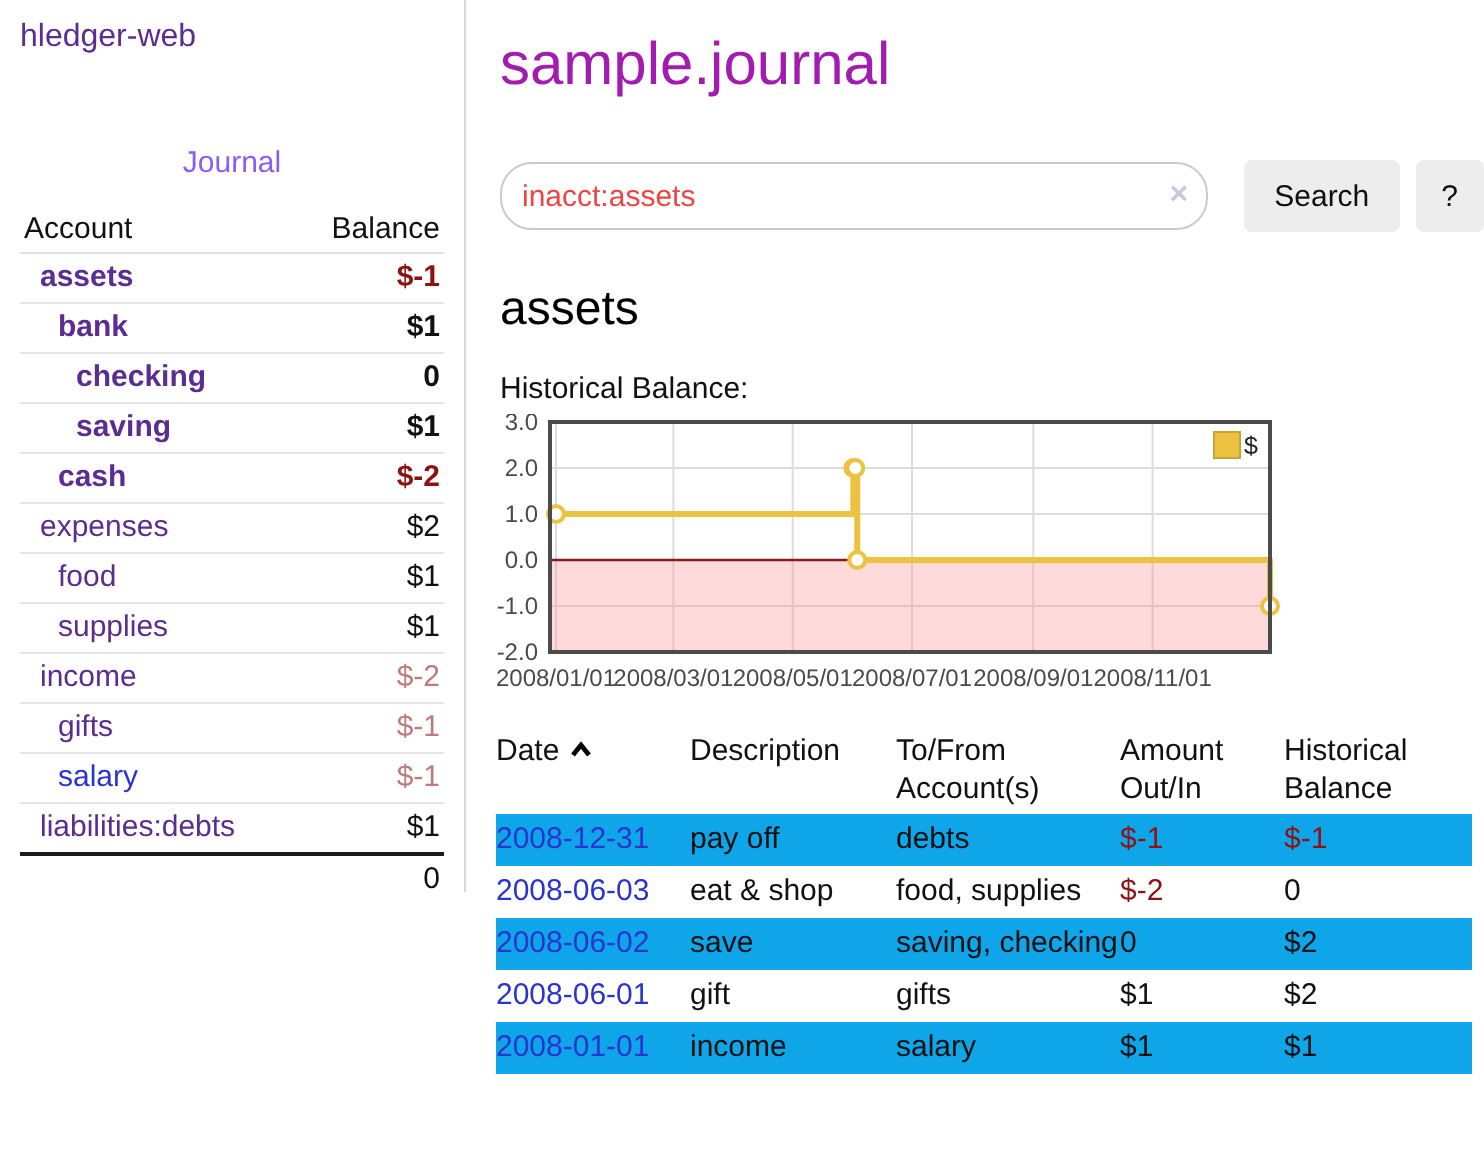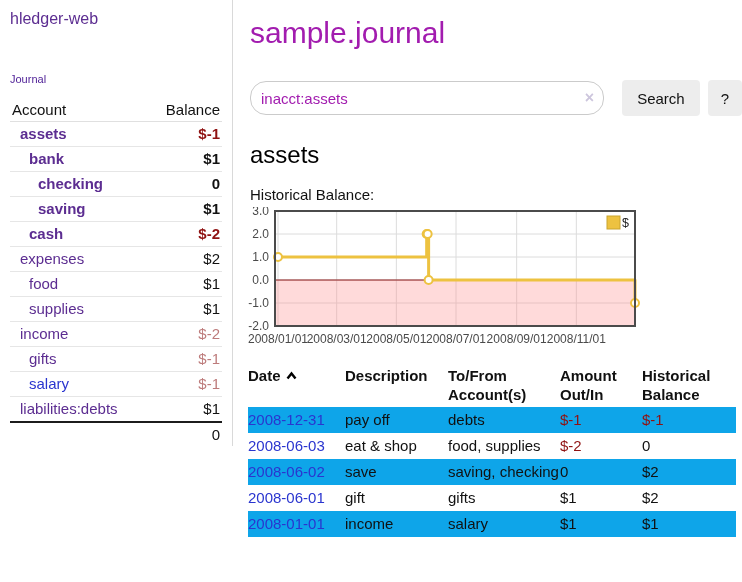--- a/index.html
+++ b/index.html
@@ -8,21 +8,21 @@
     background:#fff;color:#111;
     font-family:"Liberation Sans",sans-serif;font-size:15px;
   }
   
   .sidebar{
     position:absolute;left:0;top:0;width:233px;height:446px;
     box-sizing:border-box;padding:10px 10px 0 10px;
     border-right:1px solid #d9d9d9;
   }
   .brand{color:#5c2d91;font-size:16px;cursor:pointer;}
-  .nav-journal{color:#4c1d95;font-size:11px;margin-top:45px;cursor:pointer;}
+  .nav-journal{color:#8b5cf6;font-size:15px;margin-top:45px;cursor:pointer;text-align:center;}
   table.accounts{width:100%;border-collapse:collapse;margin-top:13px;font-size:15px;}
   table.accounts th{font-weight:400;padding:3px 2px;border-bottom:1px solid #e0e0e0;margin-top:18px;}
   table.accounts th.h-acct{text-align:left;}
   table.accounts th.h-bal{text-align:right;}
   table.accounts td{padding:3px 2px;border-bottom:1px solid #e6e6e6;line-height:18px;}
   table.accounts tbody tr:last-child td{border-bottom:2px solid #1c1c1c;}
   table.accounts tfoot td{border-bottom:none;text-align:right;}
   td.acct a{color:#5c2d91;text-decoration:none;cursor:pointer;}
   td.acct a.blue{color:#2a35cf;}
   td.acct.indent-1{padding-left:10px;}
@@ -34,40 +34,40 @@
   .tone-neg{color:#8f1212;}
   .tone-neg_faded{color:#bd7b7b;}
   
   .main{position:absolute;left:248px;top:0;width:494px;}
   h1.page-title{font-size:30px;font-weight:500;margin:16px 0 0 2px;color:#a21caf;}
   .searchrow{display:flex;align-items:center;margin:30px 0 0 2px;}
   .searchbox{position:relative;width:363px;}
   .searchbox input{
     width:100%;height:34px;box-sizing:border-box;
     border:1px solid #cbcbcb;border-radius:16px;
-    padding:0 30px 0 10px;font-size:15px;color:#a21caf;
+    padding:0 30px 0 10px;font-size:15px;color:#ef4444;
     font-family:"Liberation Sans",sans-serif;outline:none;
   }
   .clear-x{
     position:absolute;right:10px;top:7px;color:#cdc6dd;
     font-weight:700;font-size:16px;cursor:pointer;line-height:20px;
   }
   .btn{
     height:36px;margin-left:18px;padding:0 15px;font-size:15px;color:#111;
     background:#ededed;border:none;border-radius:4px;cursor:pointer;
     font-family:"Liberation Sans",sans-serif;
   }
   .btn-help{margin-left:8px;padding:0 13px;}
   h2.acct-heading{font-size:24px;font-weight:500;margin:25px 0 0 2px;color:#000;}
   .chart-title{font-weight:400;font-size:15px;margin:17px 0 4px 2px;}
   #chart{margin-left:-5px;}
   #chart svg{display:block;}
   
   table.register{border-collapse:collapse;margin-top:14px;width:488px;font-size:15px;}
-  table.register th{font-weight:700;text-align:left;vertical-align:top;padding:3px 0;line-height:19px;}
+  table.register th{font-weight:400;text-align:left;vertical-align:top;padding:3px 0;line-height:19px;}
   table.register th.r,table.register td.r{text-align:left;}
   table.register th .l2{display:block;}
   table.register td{padding:3px 0;vertical-align:top;line-height:20px;}
   table.register tbody tr.striped{background:#0ea5e9;}
   a.datelink{color:#2a35cf;text-decoration:none;cursor:pointer;}
   th .sorticon{margin-left:4px;position:relative;top:-1px;}
 </style>
 </head>
 <body>
 

